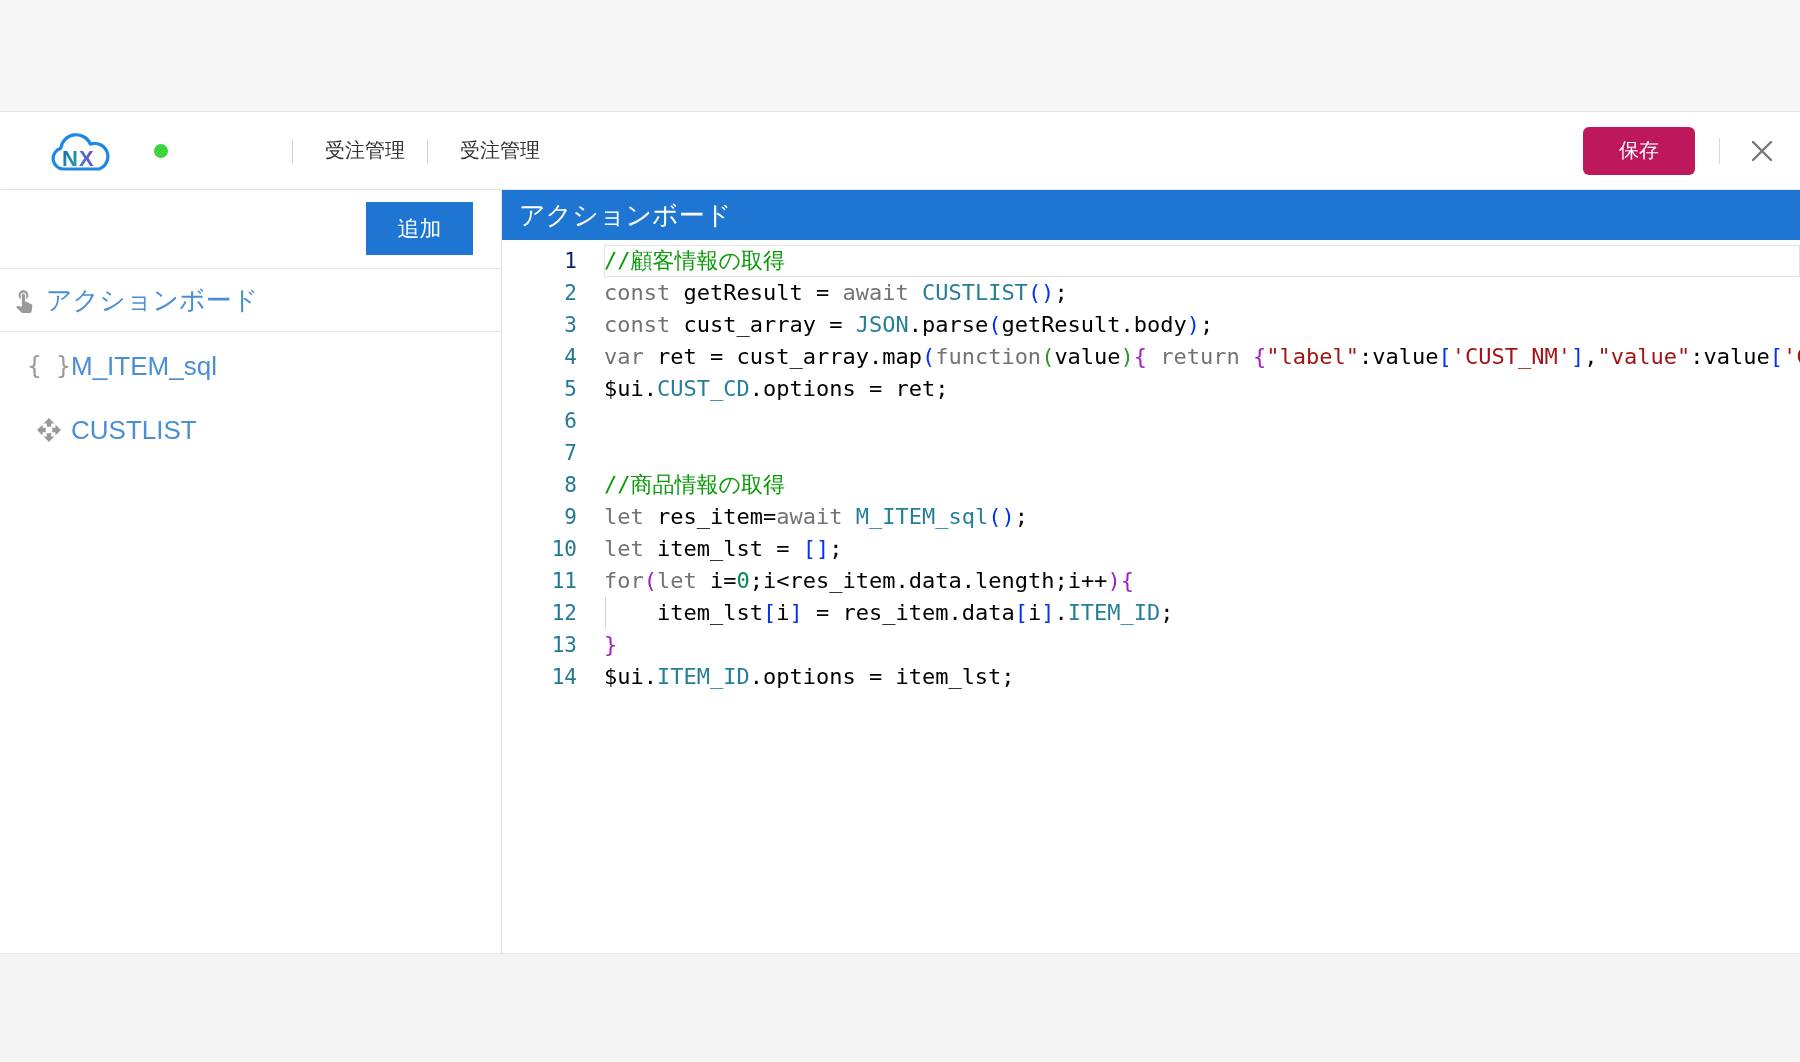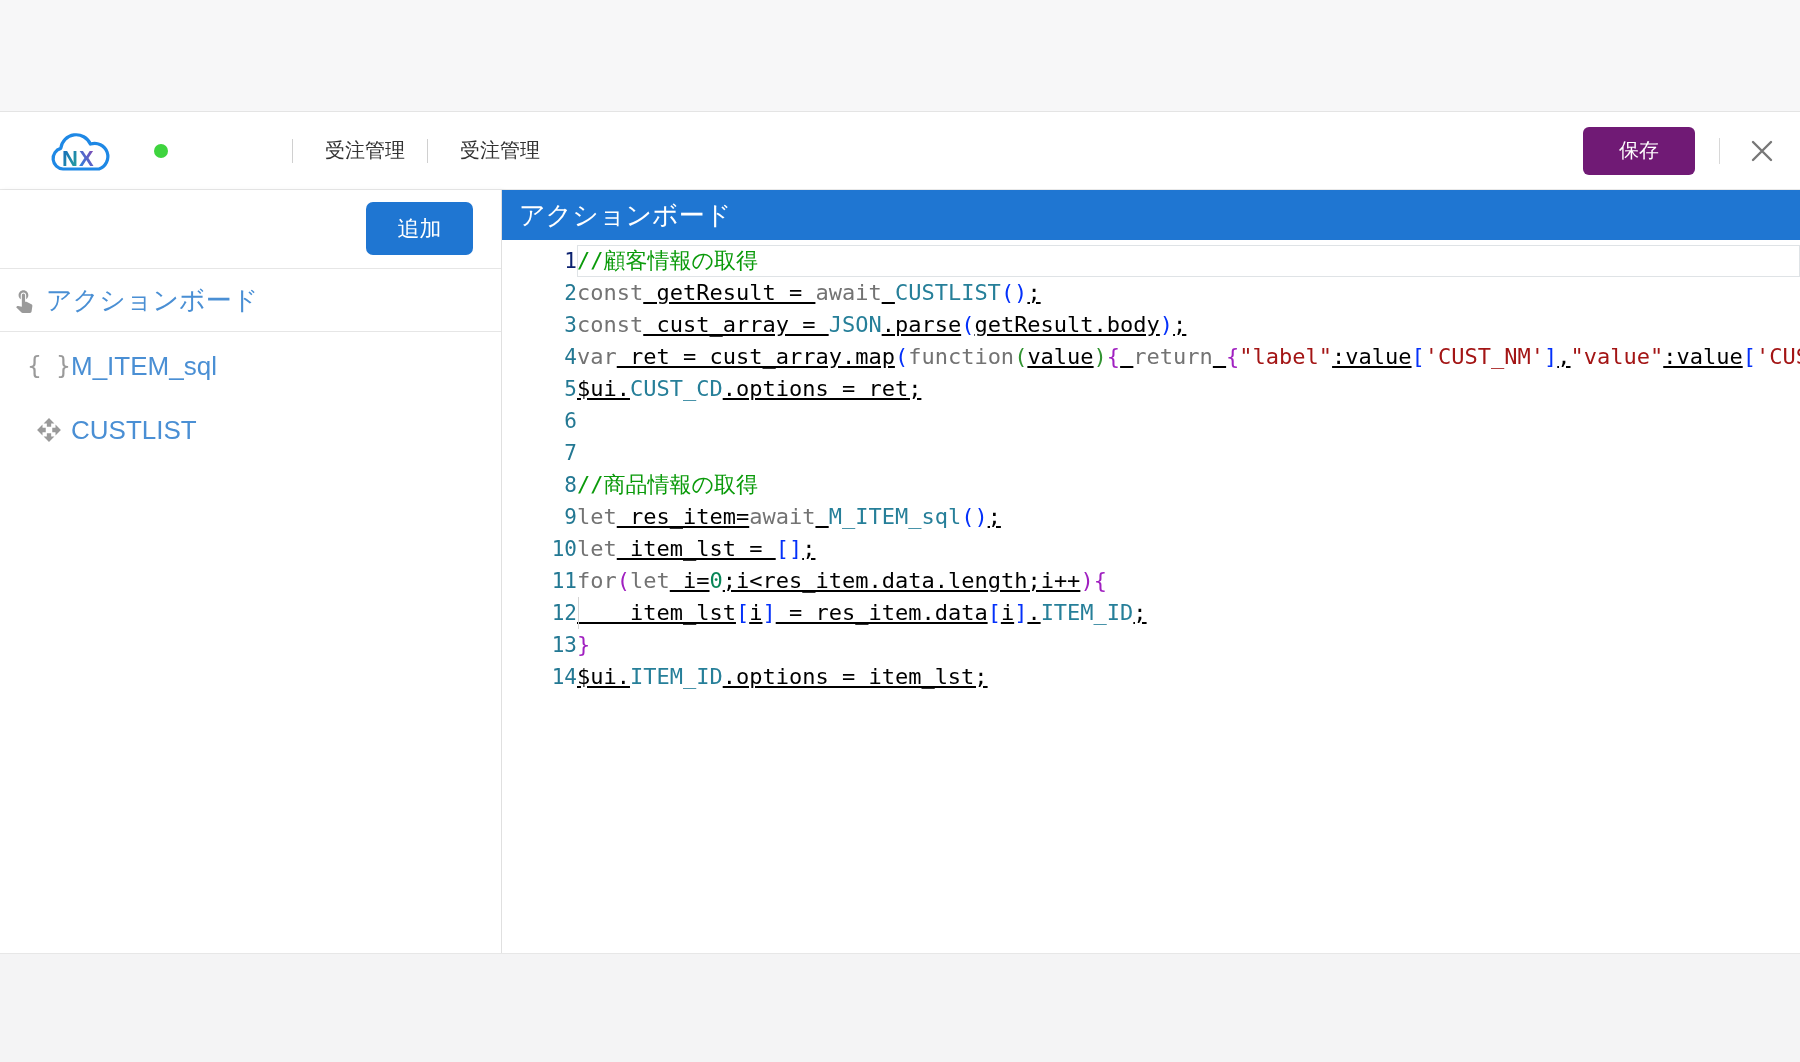--- a/index.html
+++ b/index.html
@@ -16,58 +16,58 @@
   
   .header { position:absolute; left:0; top:112px; width:1800px; height:78px;
             background:#fff; border-bottom:1px solid #e8e8e8;
             display:flex; align-items:center; }
   .logo { margin-left:48px; width:64px; height:52px; flex:none; }
   .status-dot { width:14px; height:14px; border-radius:50%; margin-left:42px; flex:none; }
   .crumb-sep { width:1px; height:24px; background:#d0d0d0; flex:none; }
   .sep1 { margin-left:124px; }
   .sep2 { margin-left:22px; }
   .crumb { font-size:20px; color:#333; margin-left:32px; flex:none; cursor:pointer; }
-  .save-btn { margin-left:auto; width:112px; height:48px; background:#701a75; color:#fff;
+  .save-btn { margin-left:auto; width:112px; height:48px; background:#be185d; color:#fff;
               font-size:20px; border:none; border-radius:6px; cursor:pointer;
               font-family:"Liberation Sans", sans-serif; }
   .hdr-sep { width:1px; height:26px; background:#d8d8d8; margin-left:24px; }
   .close-btn { margin-left:26px; margin-right:22px; width:32px; height:32px; background:none;
                border:none; cursor:pointer; padding:0; }
 
   
   .content { position:absolute; left:0; top:190px; width:1800px; height:763px; display:flex; }
 
   .sidebar { width:502px; height:763px; background:#fff; border-right:1px solid #e0e0e0;
              box-shadow:2px 0 5px rgba(0,0,0,0.05); flex:none; }
   .side-toolbar { height:79px; border-bottom:1px solid #e6e6e6; position:relative; }
   .add-btn { position:absolute; right:28px; top:12px; width:107px; height:53px;
-             background:#1f76d2; color:#fff; font-size:22px; border:none; border-radius:7px;
+             background:#1f76d2; color:#fff; font-size:22px; border:none; border-radius:0;
              cursor:pointer; font-family:"Liberation Sans", sans-serif; }
   .side-item { display:flex; align-items:center; height:63px; cursor:pointer; }
   .side-item.first { border-bottom:1px solid #e6e6e6; padding-left:10px; }
   .side-item.sub { padding-left:35px; height:60px; margin-top:4px; }
   .side-item .s-icon { flex:none; width:28px; height:28px; margin-right:8px;
                        display:flex; align-items:center; justify-content:center; }
   .side-item .s-label { color:#4a8fd4; font-size:26px; }
   .brace-glyph { font-family:"DejaVu Sans Mono", monospace; font-size:24px; color:#9a9a9a; }
 
   .editor { flex:1; height:763px; background:#fff; overflow:hidden; min-width:0; }
   .editor-titlebar { height:50px; background:#1f76d2; color:#fff; font-size:26px;
                      line-height:50px; padding-left:17px; }
   .code-pane { padding-top:5px; font-family:"DejaVu Sans Mono", monospace;
                font-size:22px; line-height:32px; white-space:pre; overflow:hidden; }
   .code-line { display:flex; height:32px; }
   .gutter { flex:none; width:75px; text-align:right; color:#237893; font-size:21px; }
   .gutter.active { color:#0b216f; }
-  .line-content { flex:1; position:relative; min-width:0; }
+  .line-content { flex:1; margin-left:27px; position:relative; min-width:0; }
   .code-line.current .line-content { outline:1px solid #dfe3e6; outline-offset:-1px; }
   .line-content.guide::before { content:""; position:absolute; left:1px; top:0; bottom:0;
                                 border-left:1px solid #d3d3d3; }
   
-  .pln { color:#000000;text-decoration:underline; }
+  .pln { color:#000000; }
   .kw  { color:#737373; }
   .cm  { color:#0a9a0a; }
   .str { color:#a31515; }
   .num { color:#098658; }
   .typ { color:#267f99; }
   .brb { color:#0431fa; }
   .brg { color:#319331; }
   .brp { color:#a020c0; }
 </style>
 </head>

